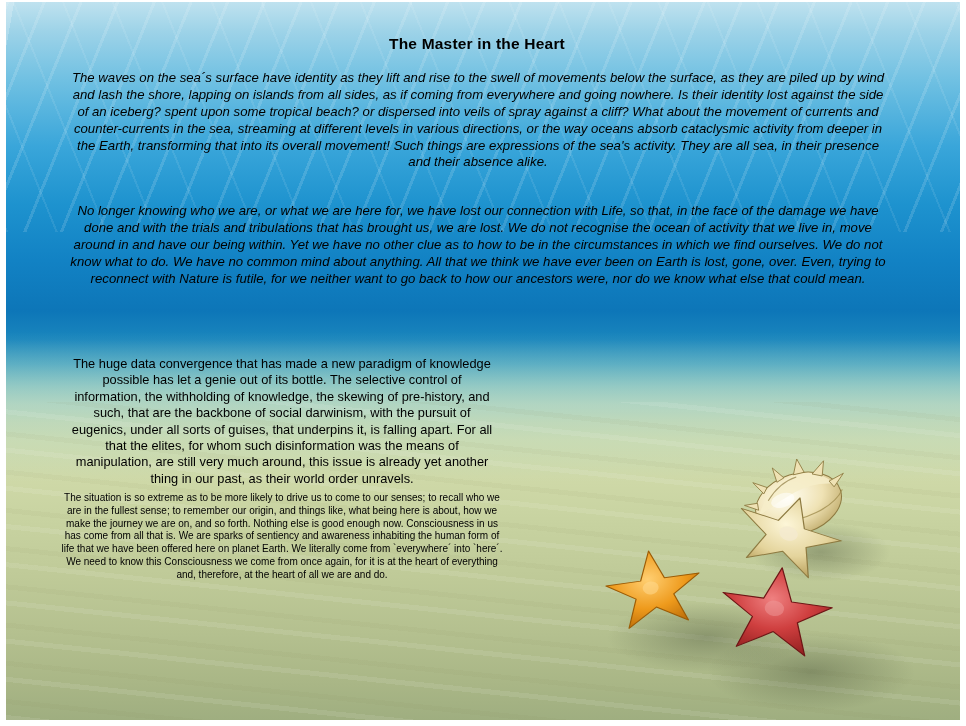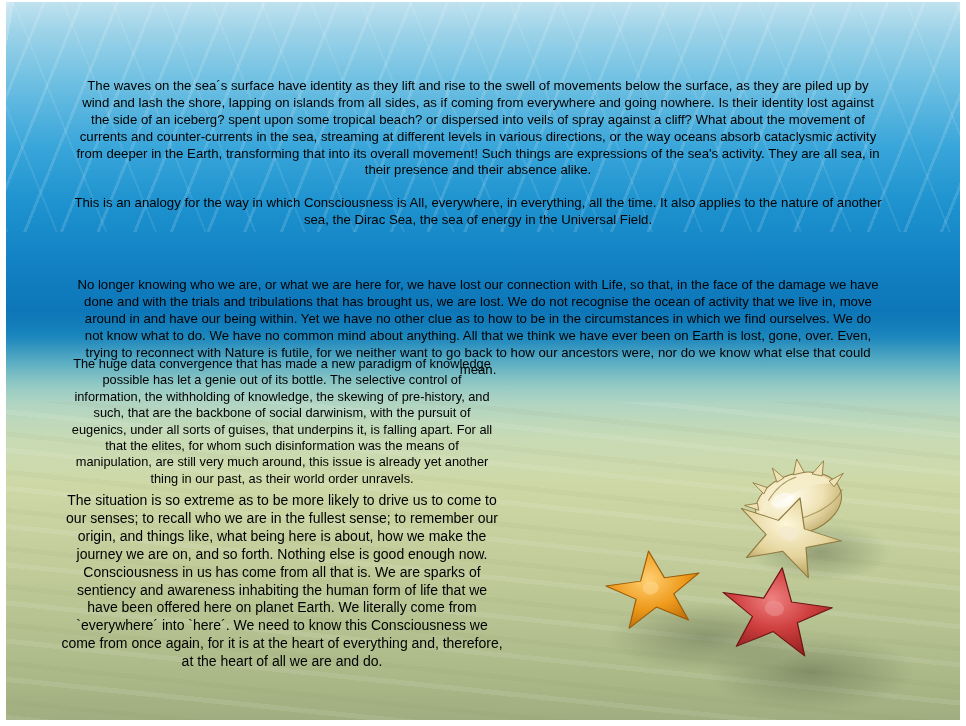--- a/index.html
+++ b/index.html
@@ -114,37 +114,37 @@
     font-weight: bold;
     letter-spacing: .2px;
   }
   #top-block {
     left: 58px;
     top: 62px;
     width: 840px;
     text-align: center;
     font-size: 13.2px;
   }
-  #top-block p { margin: 16px; }
+  #top-block p { margin: 8px; font-style: italic; }
   #top-block p + p { margin-top: 0px; }
   #top-block .spacer { height: 16px; }
   #mid-block {
     left: 60px;
     top: 348px;
     width: 444px;
     text-align: center;
     font-size: 12.8px;
   }
   #mid-block p { margin: 8px; }
   #bottom-block {
     left: 60px;
     top: 492px;
     width: 444px;
     text-align: center;
-    font-size: 14px;
+    font-size: 10px;
   }
   #bottom-block p { margin: 0; }
   
   .creature { position: absolute; }
   #shell { left: 726px; top: 450px; width: 130px; height: 100px; }
   #starfish-yellow { left: 700px; top: 478px; width: 165px; height: 110px; }
   #starfish-orange { left: 580px; top: 530px; width: 140px; height: 110px; }
   #starfish-red { left: 690px; top: 548px; width: 165px; height: 125px; }
   .shadow {
     position: absolute;
@@ -231,24 +231,24 @@
           <stop offset="100%" stop-color="#8e1d1d"></stop>
         </radialGradient>
       </defs>
       <g transform="translate(80,62) rotate(8) scale(1.08,0.86)">
         <path d="M0,-52 L13,-14 L51,-14 L21,9 L32,46 L0,23 L-32,46 L-21,9 L-51,-14 L-13,-14 Z" fill="url(#sfr)" stroke="#6e1616" stroke-width="1.2" stroke-linejoin="round"></path>
         <circle cx="-2" cy="-4" r="9" fill="#f0a0a0" opacity=".45"></circle>
       </g>
     </svg>
   </div>
 
+  <div class="text-layer" id="title">The Master in the Heart</div>
 
   <div class="text-layer" id="top-block">
     <p>The waves on the sea´s surface have identity as they lift and rise to the swell of movements below the surface, as they are piled up by wind and lash the shore, lapping on islands from all sides, as if coming from everywhere and going nowhere.  Is their identity lost against the side of an iceberg? spent upon some tropical beach? or dispersed into veils of spray against a cliff?  What about the movement of currents and counter-currents in the sea, streaming at different levels in various directions, or the way oceans absorb cataclysmic activity from deeper in the Earth, transforming that into its overall movement!  Such things are expressions of the sea's activity.  They are all sea, in their presence and their absence alike.</p>
-    <p>This is an analogy for the way in which Consciousness is All, everywhere, in everything, all the time.  It also applies to the nature of another sea, the Dirac Sea, the sea of energy in the Universal Field.</p>
     <div class="spacer"></div>
     <p>No longer knowing who we are, or what we are here for, we have lost our connection with Life, so that, in the face of the damage we have done and with the trials and tribulations that has brought us, we are lost.  We do not recognise the ocean of activity that we live in, move around in and have our being within.  Yet we have no other clue as to how to be in the circumstances in which we find ourselves.  We do not know what to do.  We have no common mind about anything.  All that we think we have ever been on Earth is lost, gone, over.  Even, trying to reconnect with Nature is futile, for we neither want  to go back to how our ancestors were, nor do we know what else that could mean.</p>
   </div>
 
   <div class="text-layer" id="mid-block">
     <p>The huge data convergence that has made a new paradigm of knowledge possible has let a genie out of its bottle.  The selective control of information, the withholding of knowledge, the skewing of pre-history, and such, that are the backbone of social darwinism, with the pursuit of eugenics, under all sorts of guises, that underpins it, is falling apart.  For all that the elites, for whom such disinformation was the means of manipulation, are still very much around, this issue is already yet another thing in our past, as their world order unravels.</p>
   </div>
 
   <div class="text-layer" id="bottom-block">
     <p>The situation is so extreme as to be more likely to drive us to come to our senses; to recall who we are in the fullest sense; to remember our origin, and things like, what being here is about, how we make the journey we are on, and so forth.  Nothing else is good enough now.  Consciousness in us has come from all that is.  We are sparks of sentiency and awareness inhabiting the human form of life that we have been offered here on planet Earth.  We literally come from `everywhere´ into `here´.  We need to know this Consciousness we come from once again, for it is at the heart of everything and, therefore, at the heart  of all we are and do.</p>

